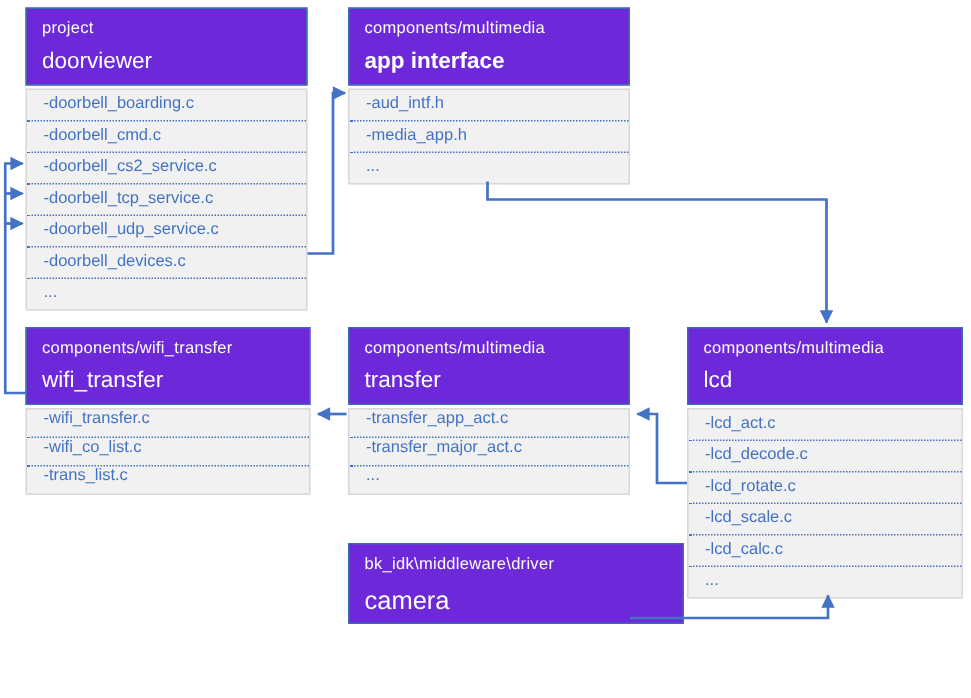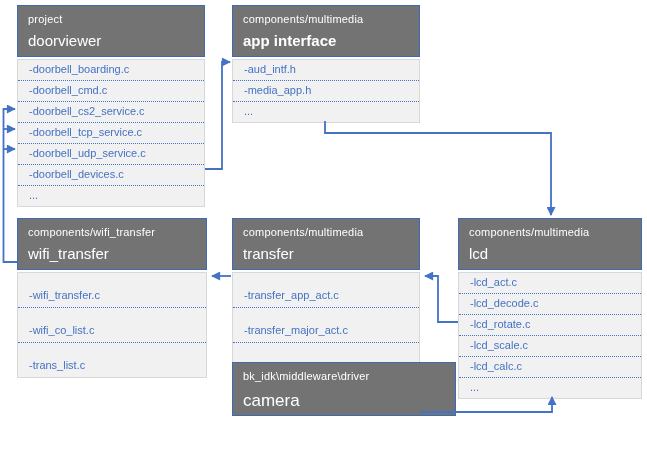--- a/index.html
+++ b/index.html
@@ -2,38 +2,38 @@
 <html><head>
 <meta charset="utf-8">
 <style>
   html,body{margin:0;padding:0;background:#fff;}
   .canvas{
     position:relative;width:647px;height:465px;background:#ffffff;
     font-family:"Liberation Sans",sans-serif;overflow:hidden;
   }
   .box{position:absolute;box-sizing:border-box;}
   .hdr{
-    background:#737373;color:#ffffff;height:52px;box-sizing:border-box;
+    background:#6d28d9;color:#ffffff;height:52px;box-sizing:border-box;
     padding:7px 10px 0 10px;border:1px solid #3E69B5;
   }
   .hdr .path{font-size:11px;line-height:13px;letter-spacing:.2px;}
   .hdr .title{font-size:15px;line-height:18px;margin-top:6px;}
   .b-app .hdr .title{font-weight:700;}
   .b-cam .hdr{height:54px;}
   .b-cam .hdr .title{font-size:17px;line-height:13px;margin-top:11px;}
   .body{
     background:#F1F1F1;border:1px solid #D8D8D8;margin-top:2px;
   }
   .item{
     font-size:11px;line-height:13px;color:#4472C4;
     padding:3px 6px 4px 11px;border-bottom:1px dotted #4472C4;
     white-space:nowrap;overflow:hidden;
   }
   .item:last-child{border-bottom:none;}
-  .roomy .item{padding-top:16px;padding-bottom:5px;}
+  .roomy .item{padding-top:0;padding-bottom:5px;}
   
   .b-door {left:17px; top:5px;  width:188px;}
   .b-app  {left:232px;top:5px;  width:188px;}
   .b-wifi {left:17px; top:218px;width:190px;}
   .b-trans{left:232px;top:218px;width:188px;}
   .b-lcd  {left:458px;top:218px;width:184px;}
   .b-cam  {left:232px;top:362px;width:224px;}
   .wires{position:absolute;left:0;top:0;pointer-events:none;}
 </style>
 </head>

